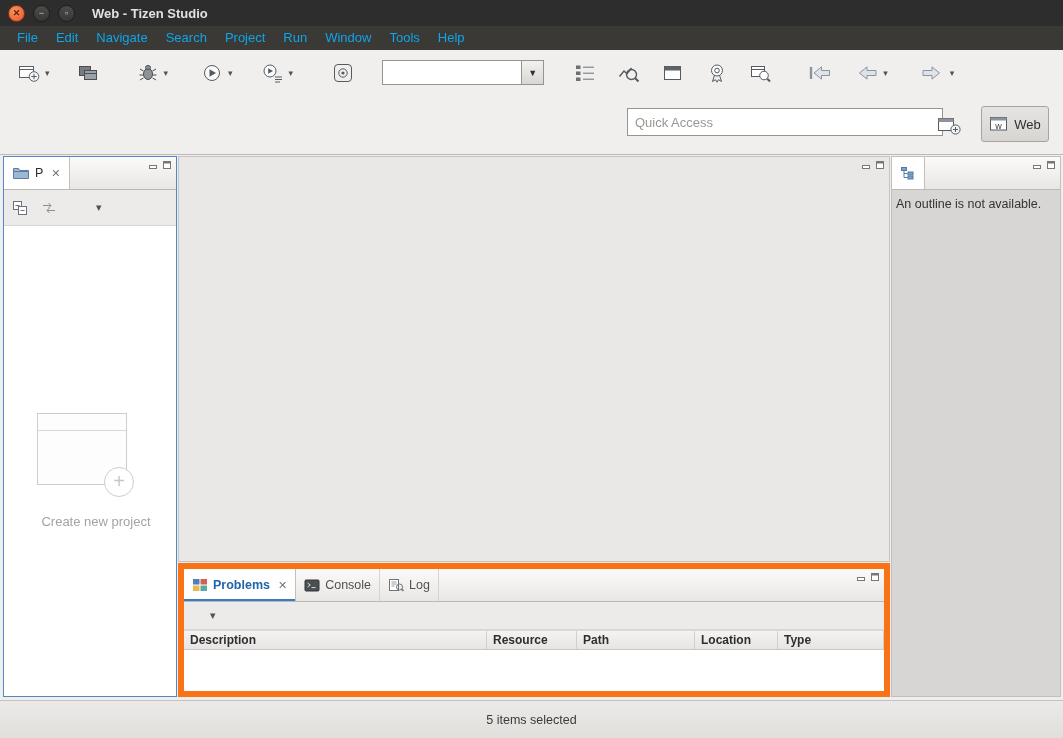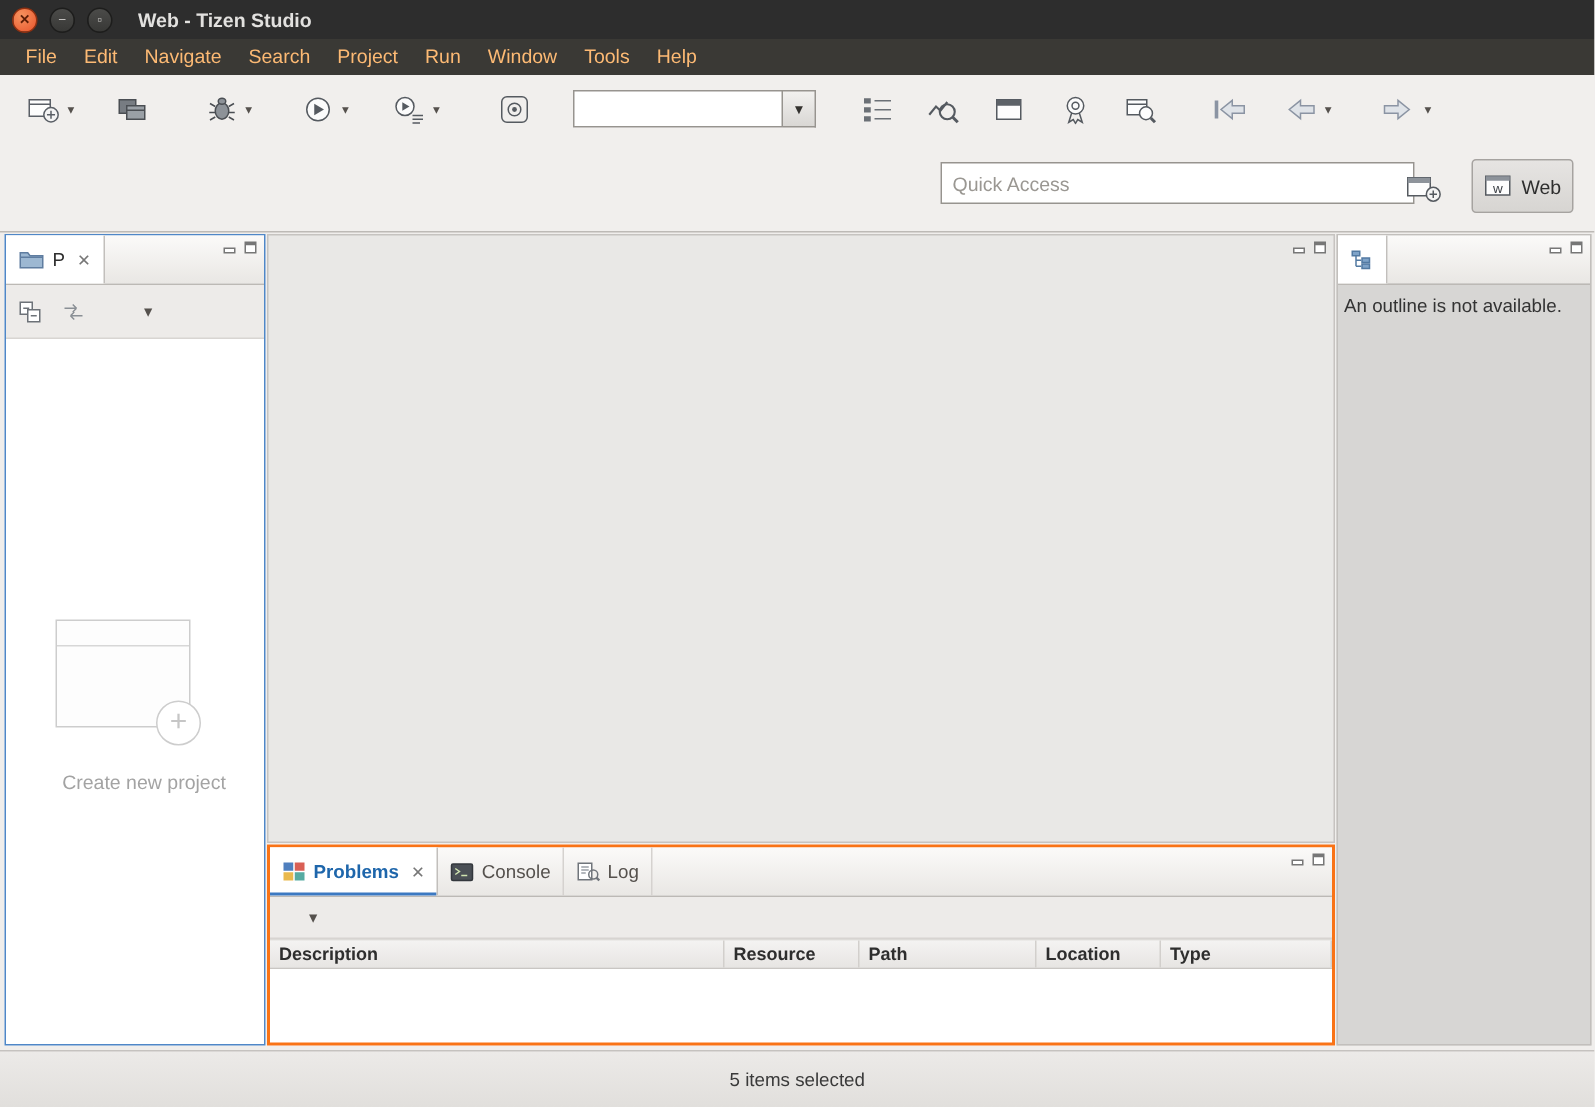--- a/index.html
+++ b/index.html
@@ -9,21 +9,21 @@
 
   
   .titlebar { position:absolute; top:0; left:0; right:0; height:26px; background:#2d2d2d; display:flex; align-items:center; }
   .wm-btn { width:17px; height:17px; border-radius:50%; margin-left:8px; display:flex; align-items:center; justify-content:center; font-size:9px; line-height:1; cursor:default; }
   .wm-close { background:radial-gradient(circle at 35% 30%, #f7935f, #e8542c); border:1px solid #8e3011; color:#5d1d07; font-weight:bold; }
   .wm-min,.wm-max { background:linear-gradient(#4b4b49,#383836); border:1px solid #1d1d1c; color:#c9c7c5; }
   .title-text { color:#e2e1df; font-weight:bold; margin-left:17px; font-size:13px; }
 
   
   .menubar { position:absolute; top:26px; left:0; right:0; height:24px; background:#3a3935; display:flex; align-items:center; padding-left:8px; }
-  .menu-item { color:#fdba74; padding:0 9px; line-height:24px; font-size:13px; cursor:default; }
+  .menu-item { color:#0ea5e9; padding:0 9px; line-height:24px; font-size:13px; cursor:default; }
 
   
   .toolbar1 { position:absolute; top:50px; left:0; right:0; height:45px; display:flex; align-items:center; padding-left:14px; background:#f1efed; }
   .tbtn { display:flex; align-items:center; height:32px; padding:0 2px; border:1px solid transparent; border-radius:3px; }
   .chev { font-size:9px; color:#55514d; margin-left:4px; }
   .combo { display:flex; align-items:stretch; height:25px; margin-left:24px; }
   .combo-input { width:140px; height:25px; border:1px solid #9a9causes7; border:1px solid #9a97a0; border:1px solid #97948f; background:#fff; padding:0 5px; font-size:12px; outline:none; }
   .combo-btn { width:22px; border:1px solid #97948f; border-left:none; background:linear-gradient(#f2f1ef,#d9d7d4); display:flex; align-items:center; justify-content:center; font-size:9px; color:#33312e; }
 
   .ml20{margin-left:20px}.ml22{margin-left:22px}.ml26{margin-left:26px}.ml28{margin-left:28px}
@@ -54,21 +54,21 @@
   .np-label { position:absolute; left:0; right:0; top:288px; text-align:center; color:#a3a3a3; font-size:13px;margin-left:12px; }
 
   
   .editor-area { position:absolute; left:178px; top:156px; width:712px; height:406px; background:#e9e8e6; border:1px solid #c6c3c0; }
 
   
   .right-panel { position:absolute; left:891px; top:156px; width:170px; height:541px; background:#d7d6d4; border:1px solid #c2bfbc; }
   .rp-content { padding:7px 4px; font-size:12.5px; color:#333; }
 
   
-  .bottom-panel { position:absolute; left:178px; top:563px; width:712px; height:134px; background:#fff; border:2px solid #f97316; }
+  .bottom-panel { position:absolute; left:178px; top:563px; width:712px; height:134px; background:#fff; border:6px solid #f97316; }
   .bp-tab-problems { background:#fff; border-right:1px solid #c2bfbc; box-shadow:inset 0 -2px 0 #3c79c2; }
   .bp-tab-problems .tab-label { color:#1e66ab; font-weight:bold; }
   .bp-tab-inactive { color:#55514d; border-right:1px solid #d5d2cf; }
   .bp-toolbar { height:28px; background:#edebe9; border-bottom:1px solid #d7d4d1; display:flex; align-items:center; }
   .bp-filter { margin-left:26px; font-size:11px; color:#55514d; }
   .bp-count { height:19px; background:#f6f5f4; font-size:12px; color:#222; padding:2px 0 0 4px; }
   .bp-header { height:20px; display:flex; background:linear-gradient(#f4f3f2,#e7e5e3); border-top:1px solid #dddbd8; border-bottom:1px solid #c9c6c3; }
   .bp-col { font-size:12px; font-weight:bold; color:#2e2e2e; padding:2px 0 0 6px; border-right:1px solid #d2cfcc; overflow:hidden; white-space:nowrap; }
   .col-desc{width:303px}.col-res{width:90px}.col-path{width:118px}.col-loc{width:83px}.col-type{flex:1}
   .bp-body { background:#fff; height:34px; }

